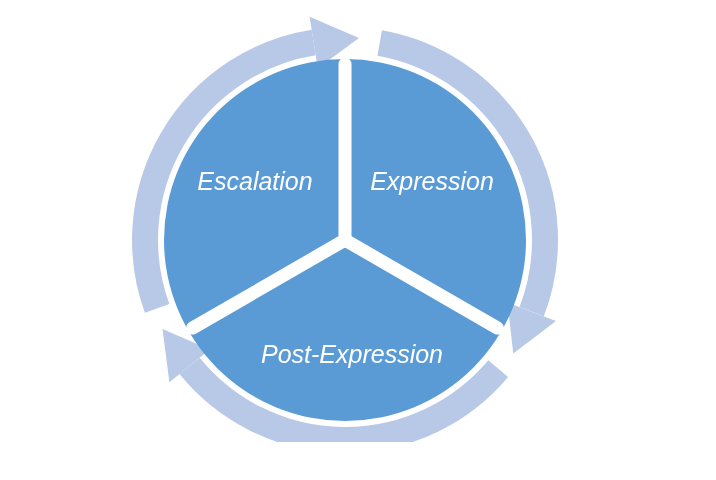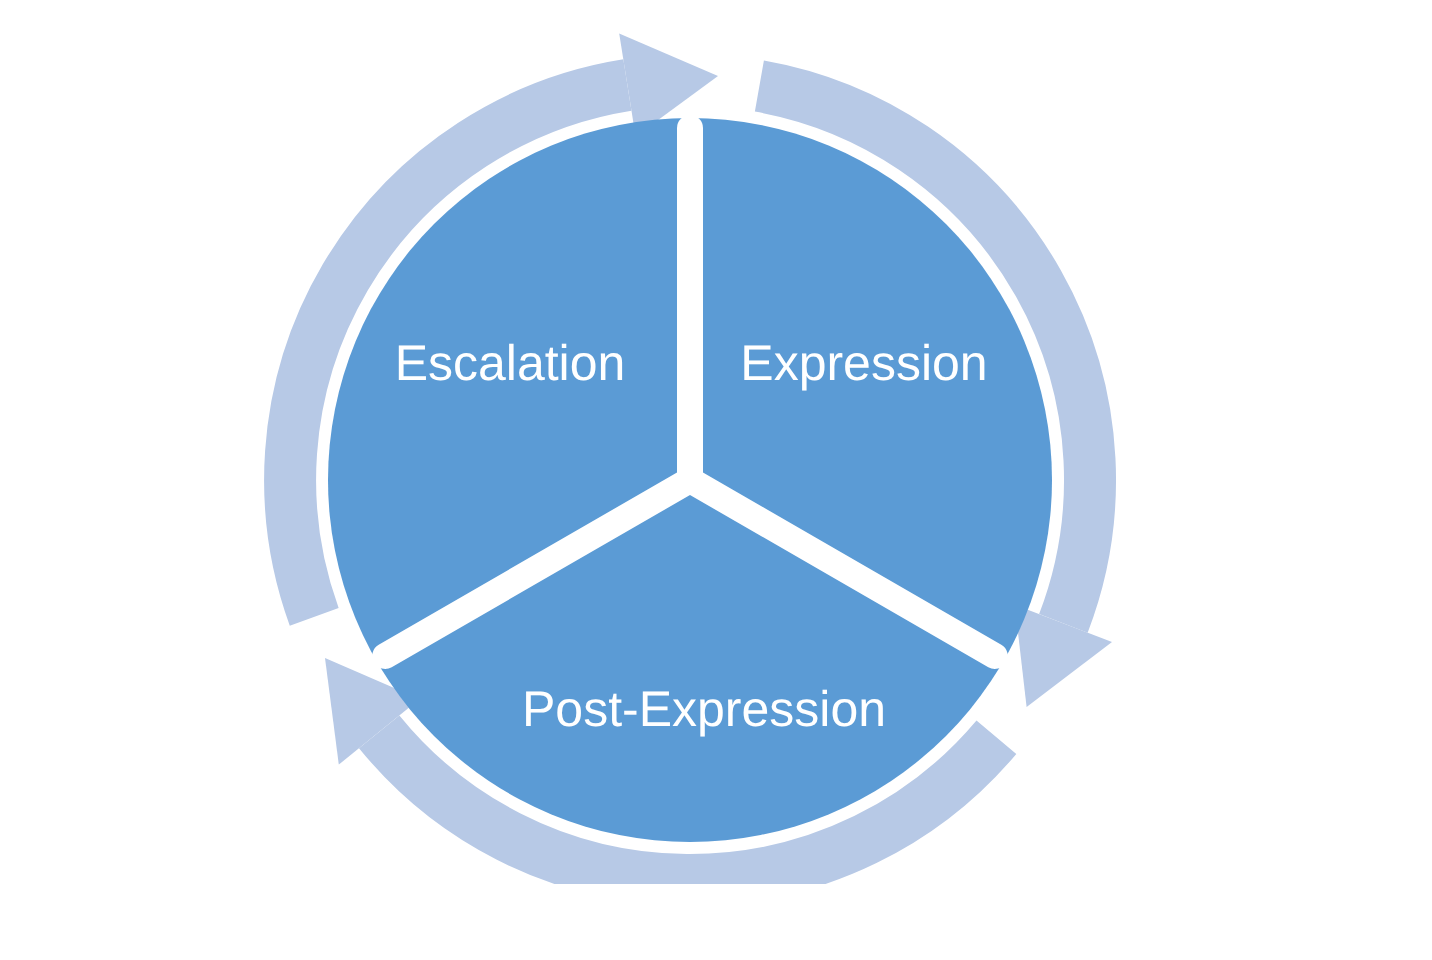--- a/index.html
+++ b/index.html
@@ -11,20 +11,21 @@
       width: 716px;
       height: 480px;
       font-family: "Liberation Sans", sans-serif;
     }
     .stage {
       position: relative;
       width: 716px;
       height: 442px;
       background: #ffffff;
       overflow: hidden;
+      font-style: italic;
     }
     .seg-label {
       font-family: "Liberation Sans", sans-serif;
       font-size: 25px;
       fill: #ffffff;
     }
     svg { display: block; }
   </style>
 </head>
 <body>

